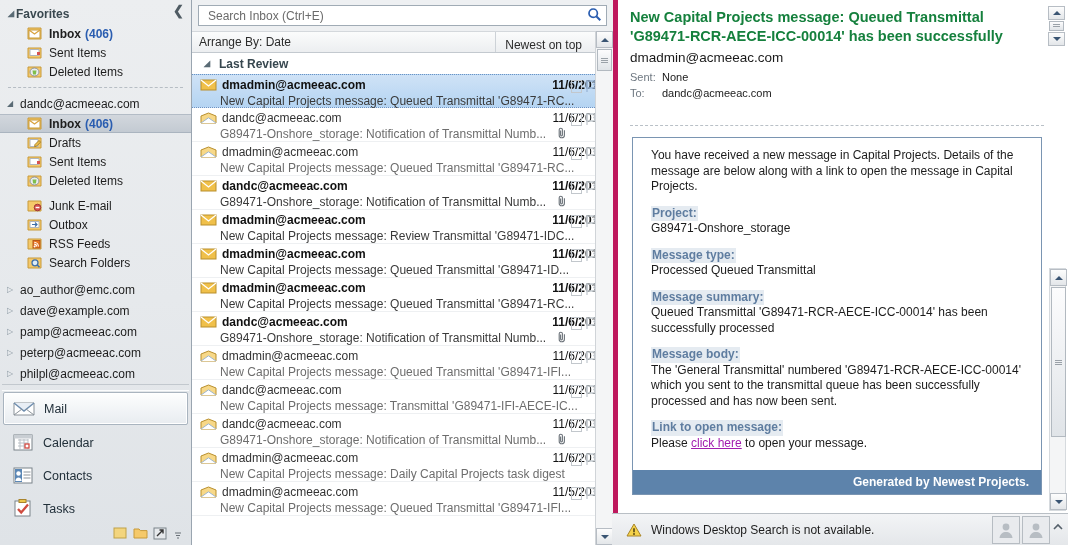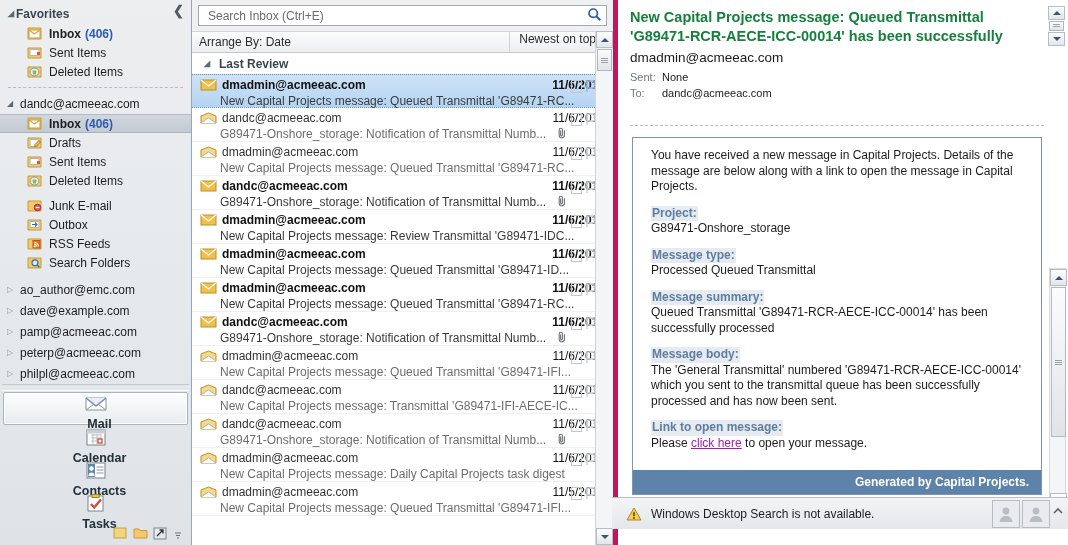--- a/index.html
+++ b/index.html
@@ -50,21 +50,21 @@
     display:flex;align-items:center;height:21px;padding-left:5px;
     font-size:12px;color:#1d1d1d;cursor:default;
   }
   .acct-row .tri{margin-right:5px;}
   .spacer{flex:1 1 auto;}
 
   
   .mod-sep{height:5px;border-top:1px solid #c2c8ce;border-bottom:1px solid #fbfcfd;margin:0 2px;}
   .modbtn{
     display:flex;align-items:center;height:31px;margin:1px 3px;padding-left:8px;
-    font-size:12.5px;font-weight:bold;color:#22303a;cursor:pointer;border-radius:2px;flex-direction:column;
+    font-size:12.5px;font-weight:normal;color:#22303a;cursor:pointer;border-radius:2px;
   }
   .modbtn.active{
     background:linear-gradient(to bottom,#fdfefe,#e8ecf0);
     border:1px solid #a9b4bf;box-shadow:inset 0 0 0 1px #fff;
   }
   .modbtn .micon{flex:0 0 24px;height:22px;margin-right:8px;position:relative;}
   .modstrip{
     height:20px;display:flex;align-items:center;justify-content:flex-end;
     padding-right:8px;gap:5px;
   }
@@ -89,21 +89,21 @@
   .searchbox input::placeholder{color:#6b6b6b;}
   .arrangebar{
     height:22px;flex:0 0 22px;display:flex;align-items:center;
     background:linear-gradient(to bottom,#fbfcfc,#eceef0);
     border-top:1px solid #d4d8dc;border-bottom:1px solid #c3c9cf;
     font-size:12px;color:#2b2b2b;box-sizing:border-box;
   }
   .arrange-left{padding-left:7px;flex:1;}
   .arrange-right{
     border-left:1px solid #cdd2d7;padding:0 4px 0 9px;height:100%;
-    display:flex;align-items:flex-start;gap:3px;
+    display:flex;align-items:flex-end;gap:17px;
   }
   .caret-dn{
     width:0;height:0;border-left:5px solid transparent;border-right:5px solid transparent;
     border-top:5px solid #8e9aa4;
   }
   .msglist{flex:1;overflow:hidden;position:relative;background:#fff;}
   .grp-hdr{
     display:flex;align-items:center;height:21px;padding-left:10px;
     font-weight:bold;font-size:12px;color:#37474f;
   }
@@ -200,21 +200,21 @@
 
   
   .rp-scroll-top{position:absolute;right:4px;top:6px;width:16px;}
   .rp-scroll-main{
     position:absolute;right:2px;top:137px;width:17px;bottom:34px;
     background:#f4f5f6;border:1px solid #d6dade;box-sizing:border-box;
   }
 
   
   .statusbar{
-    position:absolute;left:612px;right:0;bottom:16px;height:32px;
+    position:absolute;left:612px;right:0;bottom:0;height:32px;
     background:linear-gradient(to bottom,#f3f4f6,#e4e7ea);
     border-top:1px solid #b9bfc5;display:flex;align-items:center;
     padding-left:14px;box-sizing:border-box;font-size:12px;color:#1d1d1d;
   }
   .warn{
     width:16px;height:14px;margin-right:9px;flex:0 0 16px;
   }
   .status-right{
     margin-left:auto;display:flex;align-items:center;gap:2px;padding-right:4px;
   }
@@ -900,21 +900,21 @@
           </p>
           <p>
             <span class="lbl-b">Message body:</span><br>
             <span>The 'General Transmittal' numbered 'G89471-RCR-AECE-ICC-00014' which you sent to the transmittal queue has been successfully processed and has now been sent.</span>
           </p>
           <p>
             <span class="lbl-b">Link to open message:</span><br>
             <span>Please </span><a class="lnk">click here</a><span> to open your message.</span>
           </p>
         </div>
-        <div class="card-ftr">Generated by Capital Projects.</div>
+        <div class="card-ftr">Generated by Newest Projects.</div>
       </div>
 
       <div class="rp-scroll-main">
         <div class="sb-btn">
             <span class="arr-u"></span>
           </div>
         <div class="sb-thumb" style="height:150px">
             <span class="grip">
               <i></i>
               <i></i>

